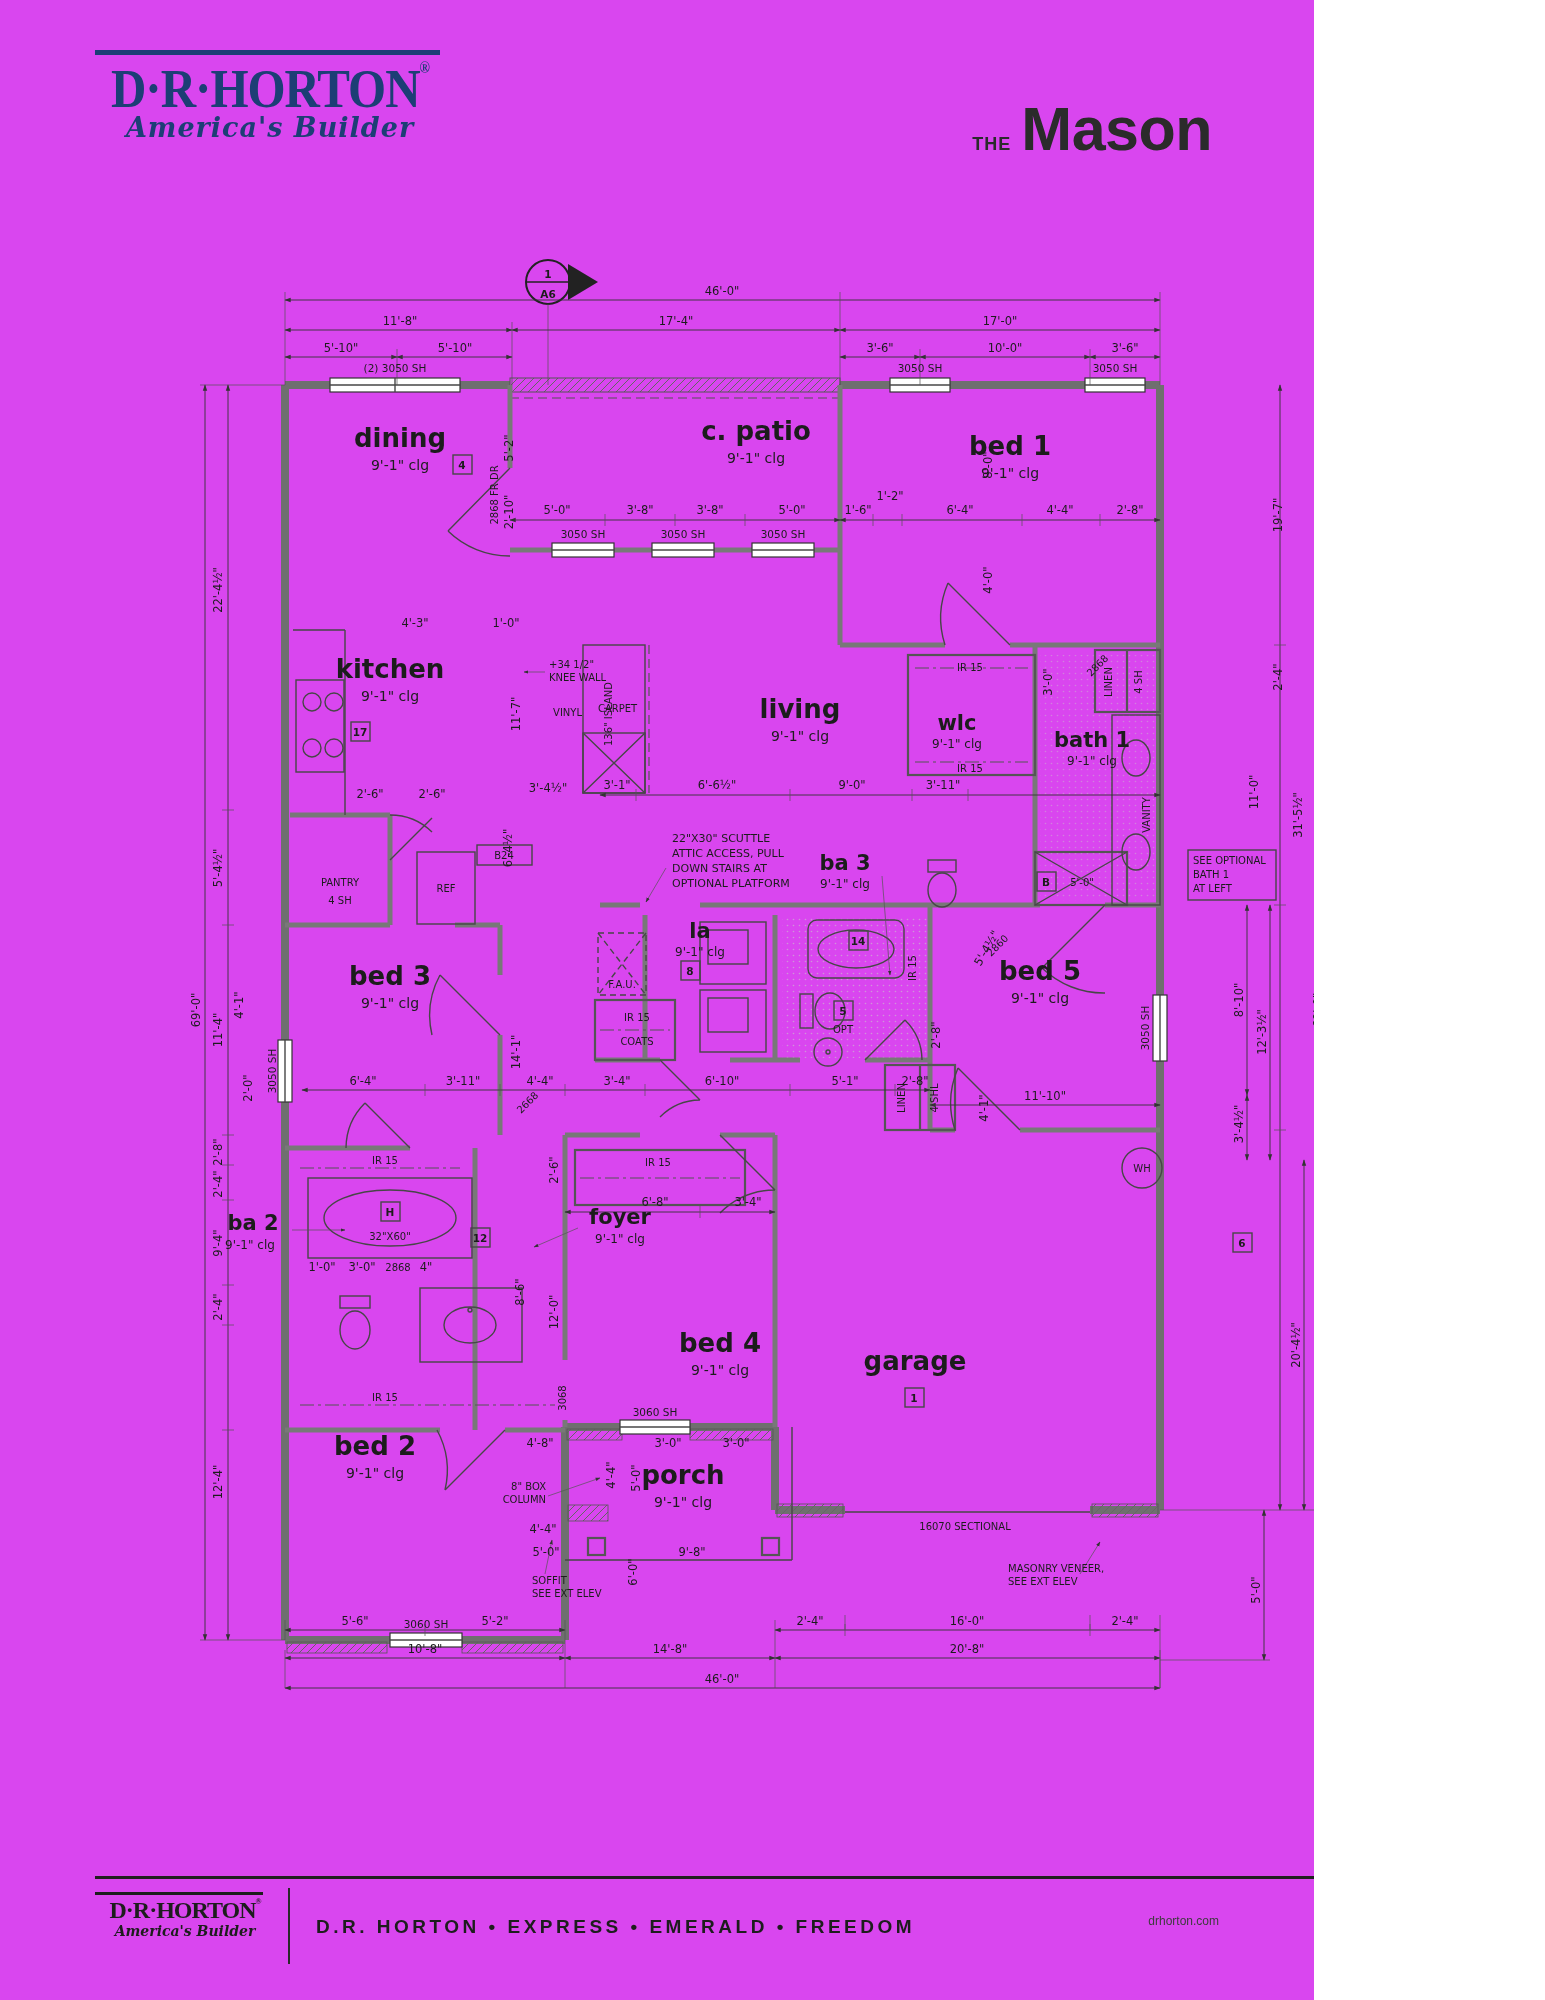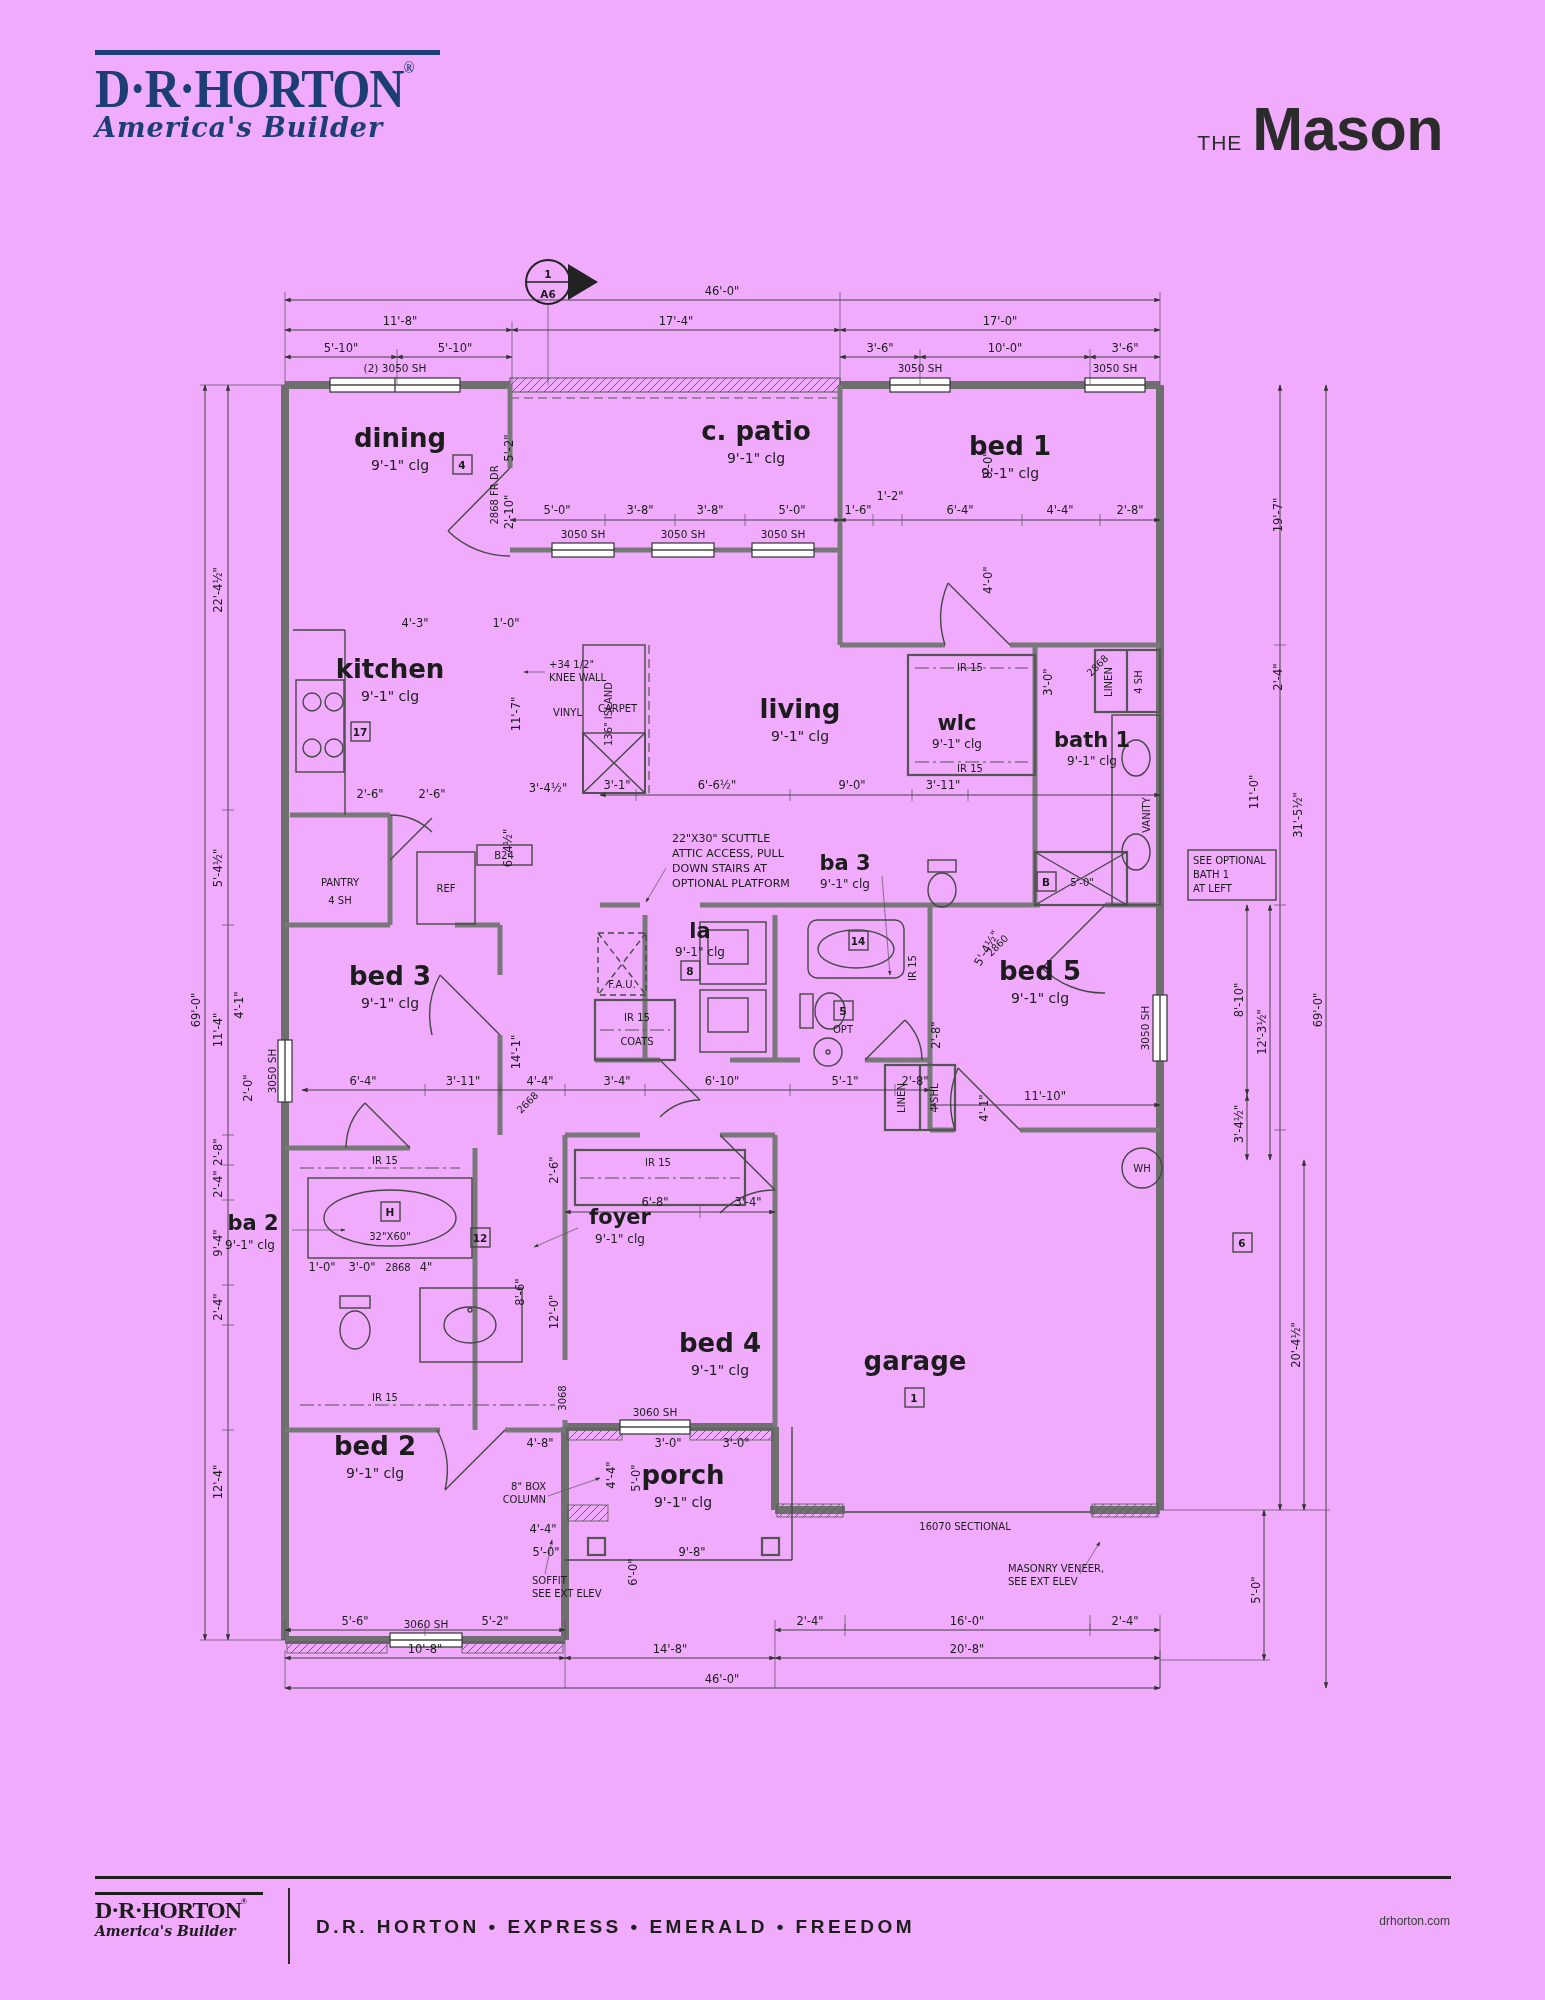--- a/index.html
+++ b/index.html
@@ -1,28 +1,28 @@
 <!DOCTYPE html>
 <html><head>
 <meta charset="utf-8">
 <style>
   html,body{margin:0;padding:0;background:#fff;}
-  .page{position:relative;width:1545px;height:2000px;background:#f0abfc;
-        font-family:"Liberation Sans",sans-serif;overflow:hidden;}
+  .page{position:relative;width:1314px;height:2000px;background:#d946ef;
+        font-family:"Liberation Sans",sans-serif;overflow:hidden;text-align:center;}
 
   
   .logo{position:absolute;left:95px;top:50px;width:350px;color:#1d3e75;}
   .logo-rule{height:5px;background:#1d3e75;width:345px;margin-bottom:6px;}
   .logo-name{font-family:"Liberation Serif",serif;font-weight:bold;font-size:49px;
              letter-spacing:-1px;transform:scaleY(1.12);transform-origin:left top;line-height:1;}
   .logo-name .reg{font-size:14px;vertical-align:top;}
   .logo-tagline{font-family:"DejaVu Serif",serif;font-style:italic;font-weight:bold;
                 font-size:27px;margin-top:2px;letter-spacing:1px;}
   .title{position:absolute;right:102px;top:78px;display:flex;align-items:baseline;gap:10px;color:#2b2b2b;}
-  .title-the{font-size:21px;font-weight:400;letter-spacing:1px;}
+  .title-the{font-size:18px;font-weight:700;letter-spacing:1px;}
   .title-name{font-size:61px;font-weight:700;letter-spacing:-0.5px;margin-top:16px;}
 
   
   .footer-rule{position:absolute;left:95px;top:1876px;width:1356px;height:3px;background:#1f1f1f;}
   .flogo{position:absolute;left:95px;top:1892px;width:180px;color:#1d1d1d;}
   .flogo-rule{height:3px;background:#1d1d1d;width:168px;margin-bottom:3px;}
   .flogo-name{font-family:"Liberation Serif",serif;font-weight:bold;font-size:24px;letter-spacing:-1px;line-height:1;}
   .flogo-name .reg{font-size:8px;vertical-align:top;}
   .flogo-tagline{font-family:"DejaVu Serif",serif;font-style:italic;font-weight:bold;font-size:14px;margin-top:1px;}
   .fdivider{position:absolute;left:288px;top:1888px;width:2px;height:76px;background:#2a2a2a;}

